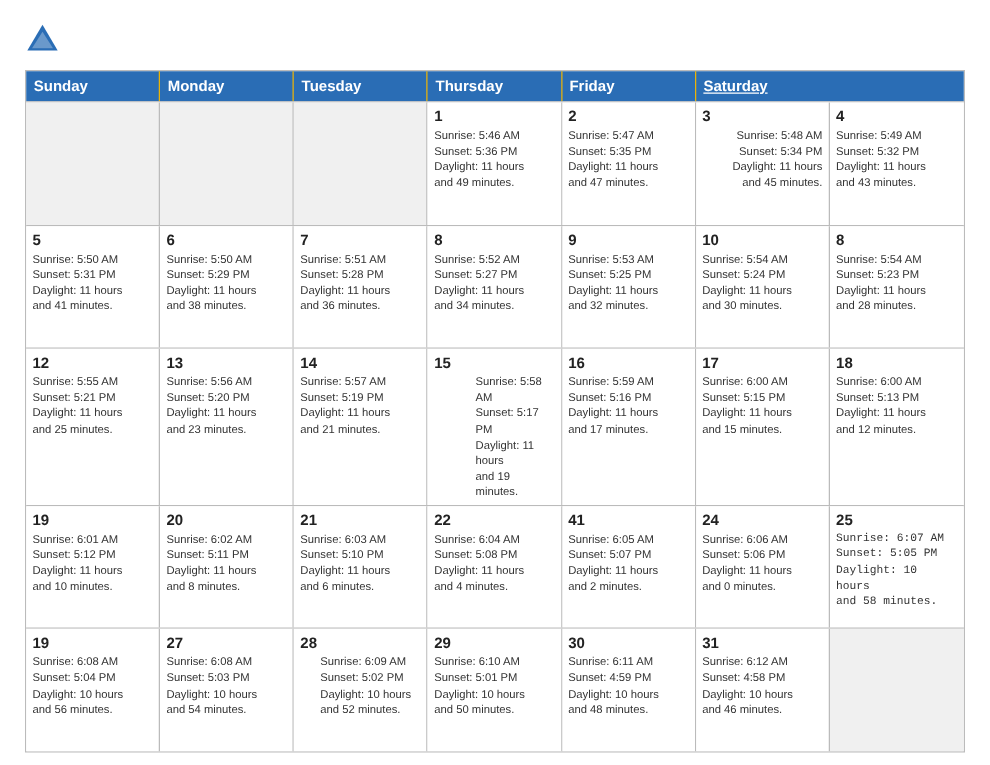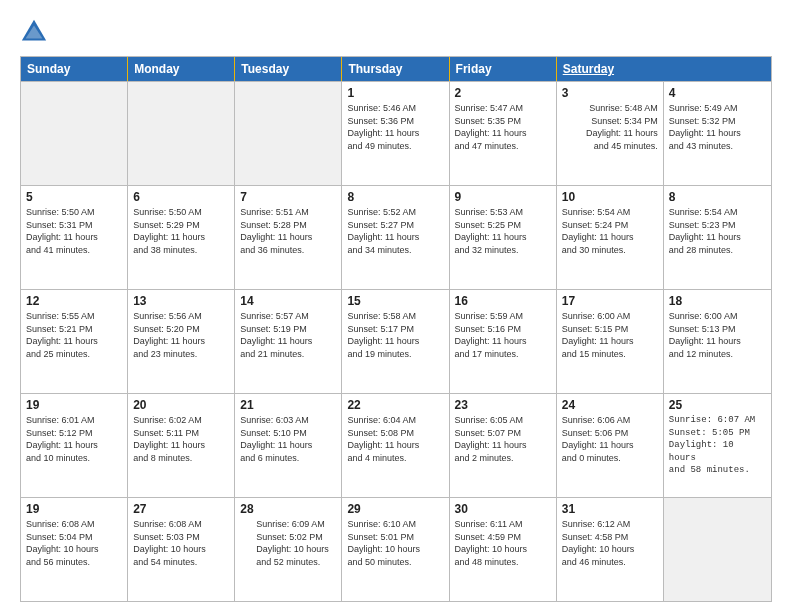--- a/index.html
+++ b/index.html
@@ -241,21 +241,21 @@
           </div>
           <div class="cal-cell">
             <span class="day-num">14</span>
             <div class="cell-text" style="white-space: pre-line;">Sunrise: 5:57 AM
 Sunset: 5:19 PM
 Daylight: 11 hours
 and 21 minutes.</div>
           </div>
           <div class="cal-cell">
             <span class="day-num">15</span>
-            <div class="cell-text" style="white-space: pre-line;">Sunrise: 5:58 AM
+            <div class="cell-text" style="white-space: pre-line; margin-left: 33px;">Sunrise: 5:58 AM
 Sunset: 5:17 PM
 Daylight: 11 hours
 and 19 minutes.</div>
           </div>
           <div class="cal-cell">
             <span class="day-num">16</span>
             <div class="cell-text" style="white-space: pre-line;">Sunrise: 5:59 AM
 Sunset: 5:16 PM
 Daylight: 11 hours
 and 17 minutes.</div>
@@ -298,21 +298,21 @@
 and 6 minutes.</div>
           </div>
           <div class="cal-cell">
             <span class="day-num">22</span>
             <div class="cell-text" style="white-space: pre-line;">Sunrise: 6:04 AM
 Sunset: 5:08 PM
 Daylight: 11 hours
 and 4 minutes.</div>
           </div>
           <div class="cal-cell">
-            <span class="day-num">23</span>
+            <span class="day-num">41</span>
             <div class="cell-text" style="white-space: pre-line;">Sunrise: 6:05 AM
 Sunset: 5:07 PM
 Daylight: 11 hours
 and 2 minutes.</div>
           </div>
           <div class="cal-cell">
             <span class="day-num">24</span>
             <div class="cell-text" style="white-space: pre-line;">Sunrise: 6:06 AM
 Sunset: 5:06 PM
 Daylight: 11 hours

